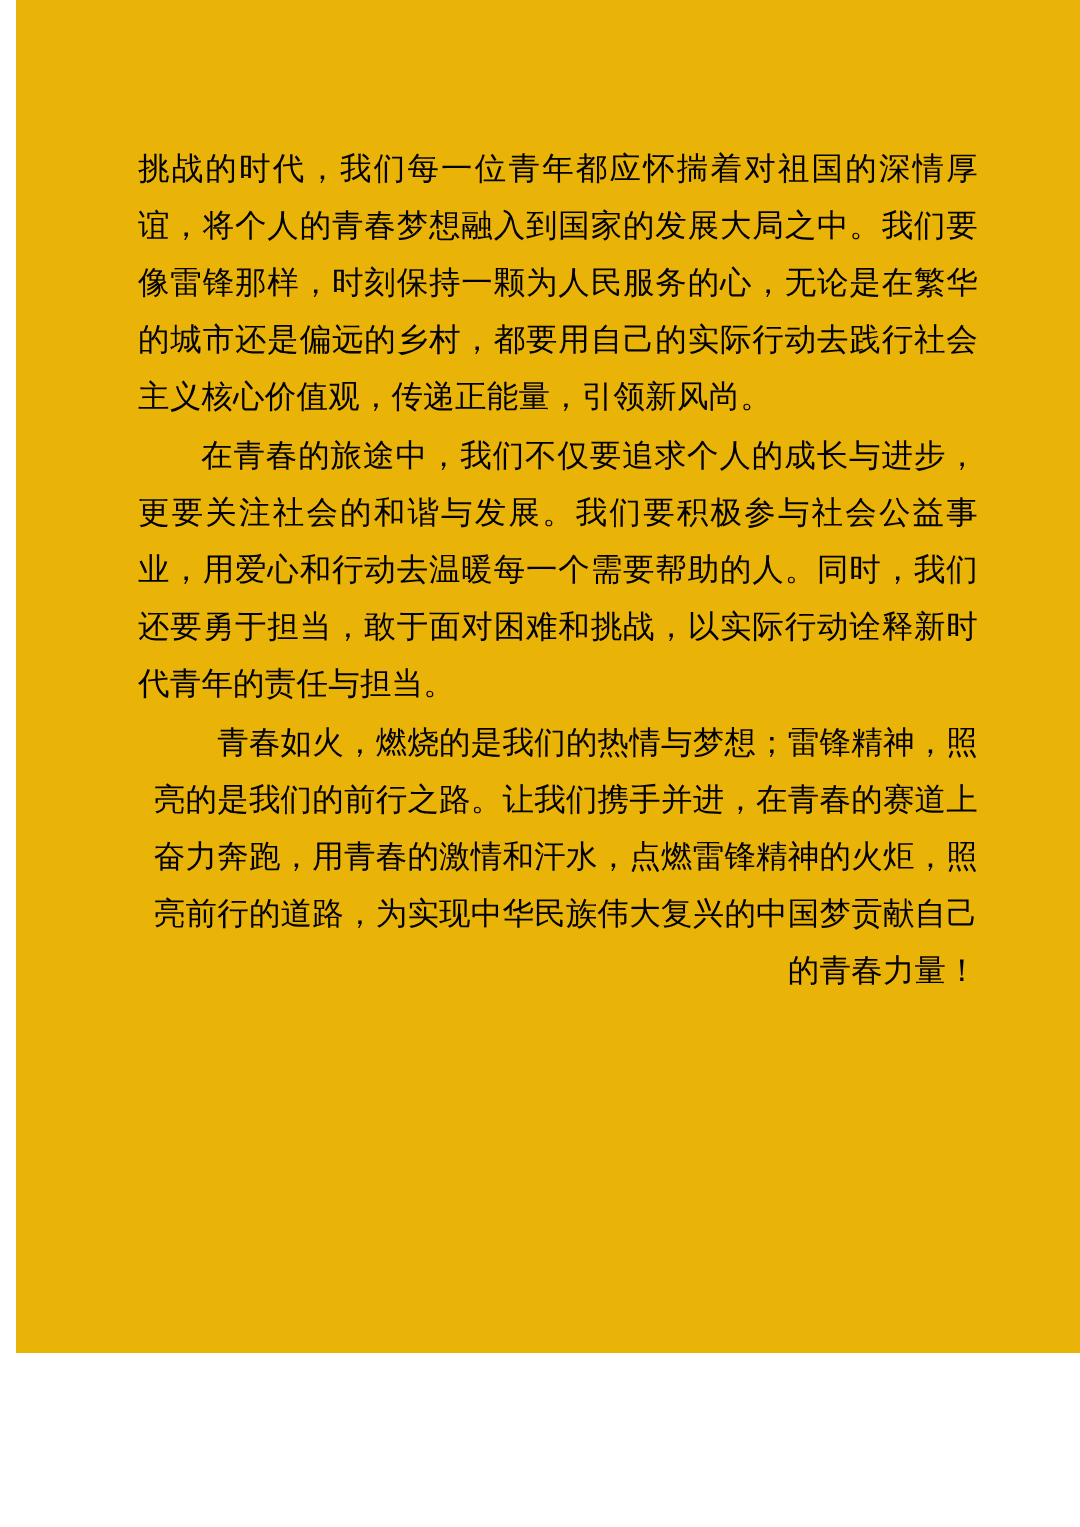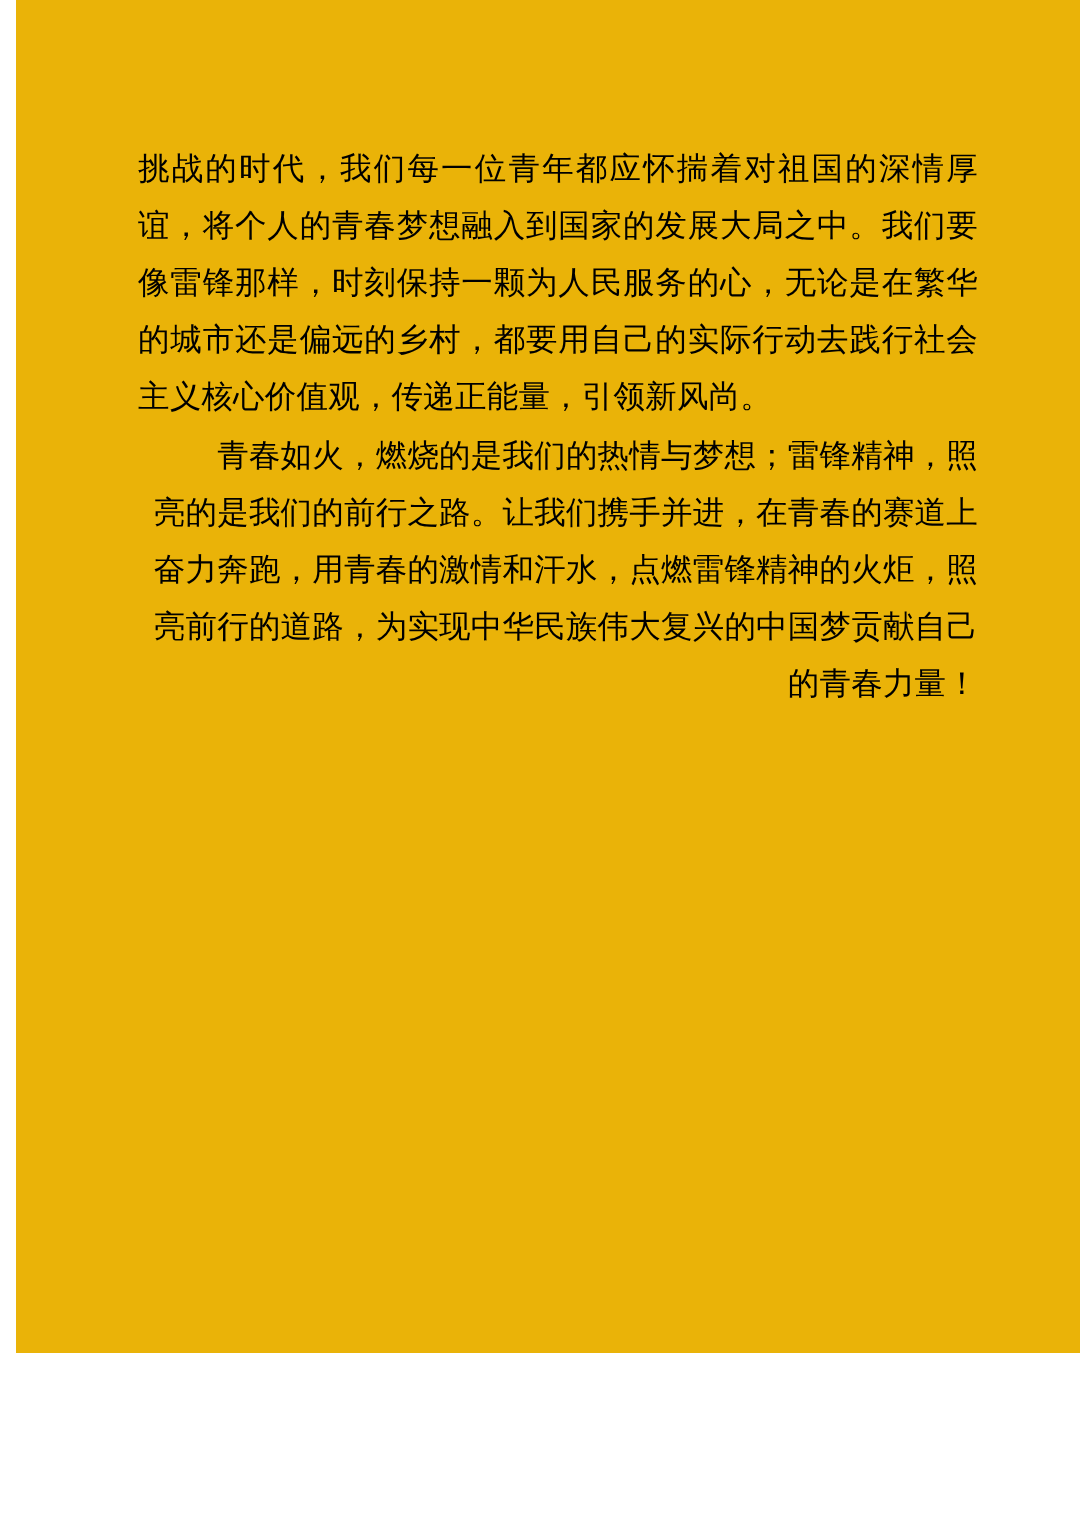--- a/index.html
+++ b/index.html
@@ -41,15 +41,16 @@
   .para.last {
     text-align: right;
   }
 </style>
 </head>
 <body>
 
 <div class="page">
   <div class="doc-body">
     <p class="para">挑战的时代，我们每一位青年都应怀揣着对祖国的深情厚谊，将个人的青春梦想融入到国家的发展大局之中。我们要像雷锋那样，时刻保持一颗为人民服务的心，无论是在繁华的城市还是偏远的乡村，都要用自己的实际行动去践行社会主义核心价值观，传递正能量，引领新风尚。</p>
+    <p class="para indent">在青春的旅途中，我们不仅要追求个人的成长与进步，更要关注社会的和谐与发展。我们要积极参与社会公益事业，用爱心和行动去温暖每一个需要帮助的人。同时，我们还要勇于担当，敢于面对困难和挑战，以实际行动诠释新时代青年的责任与担当。</p>
     <p class="para indent last">青春如火，燃烧的是我们的热情与梦想；雷锋精神，照亮的是我们的前行之路。让我们携手并进，在青春的赛道上奋力奔跑，用青春的激情和汗水，点燃雷锋精神的火炬，照亮前行的道路，为实现中华民族伟大复兴的中国梦贡献自己的青春力量！</p>
   </div>
 </div>
 
 </body></html>

